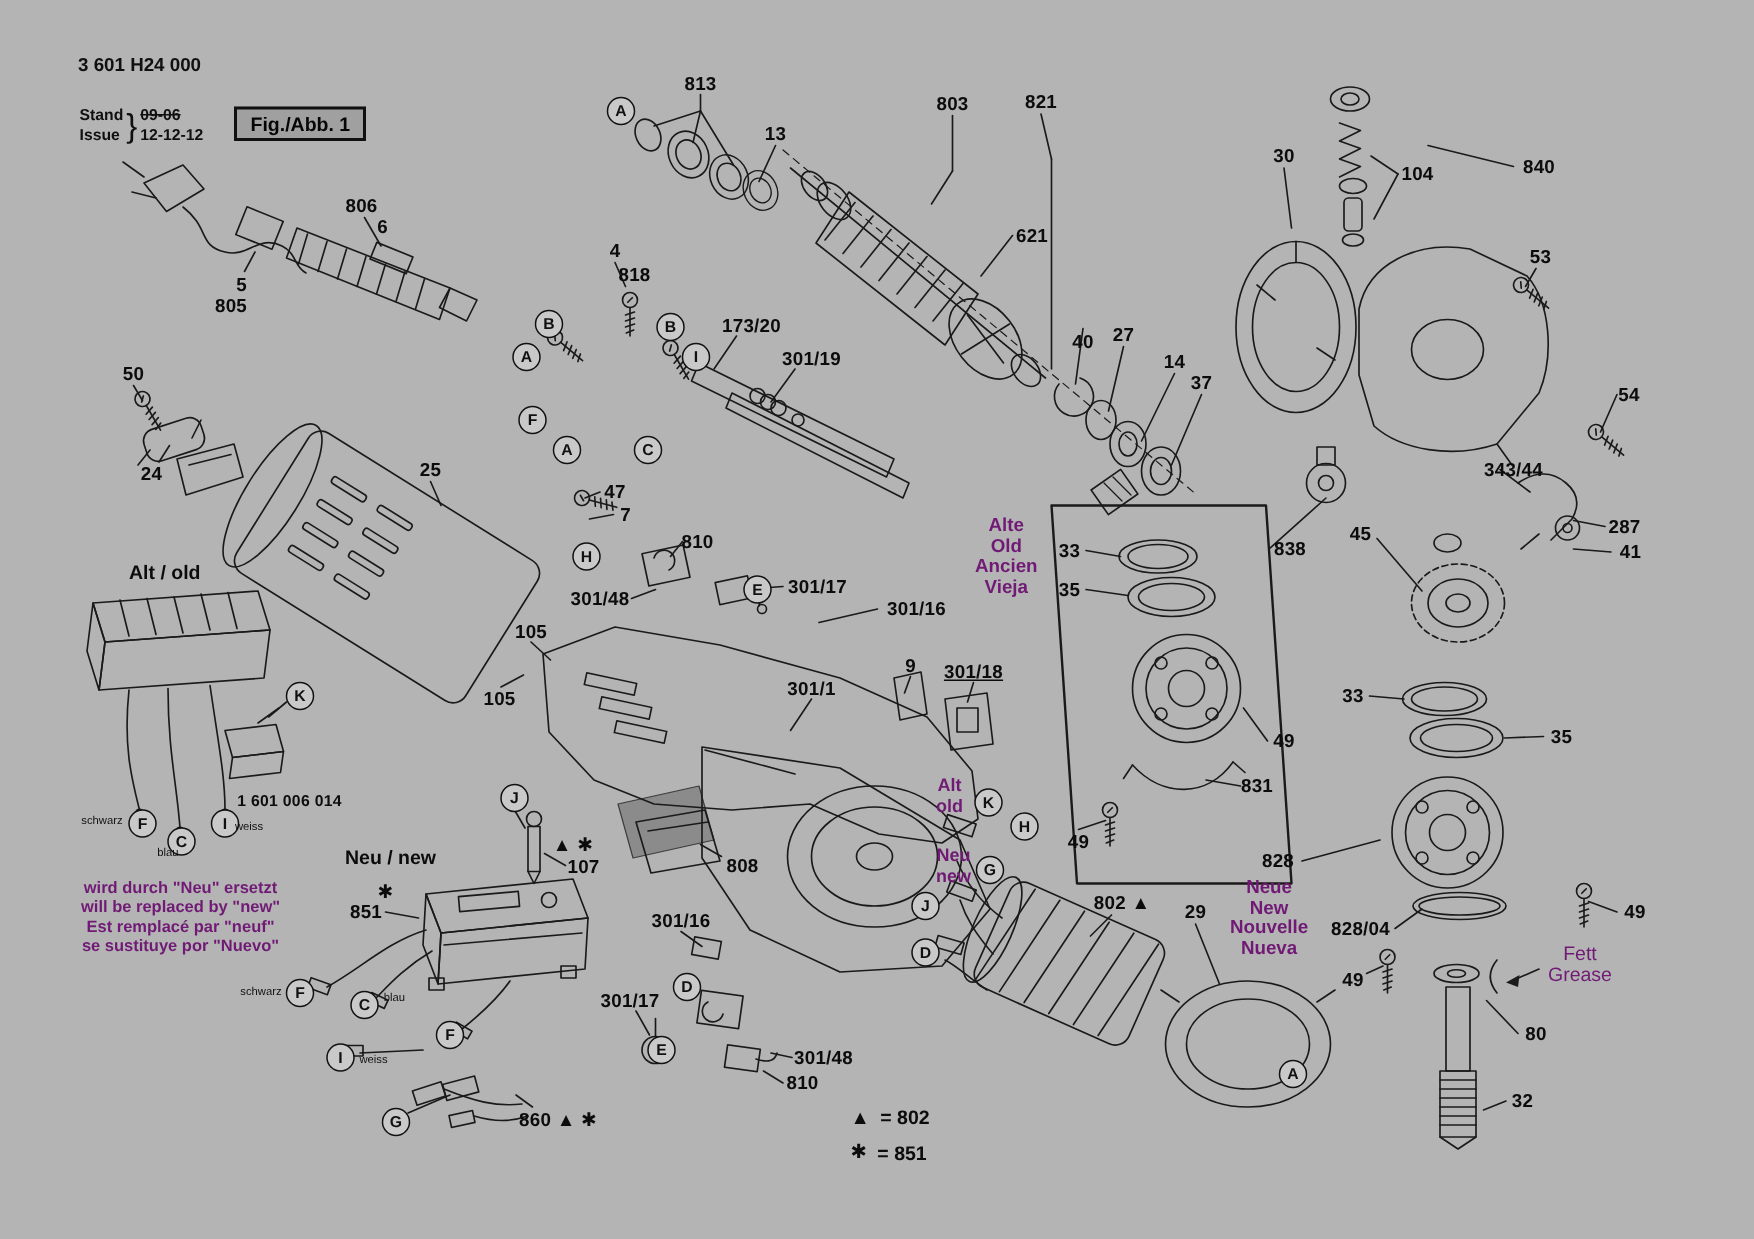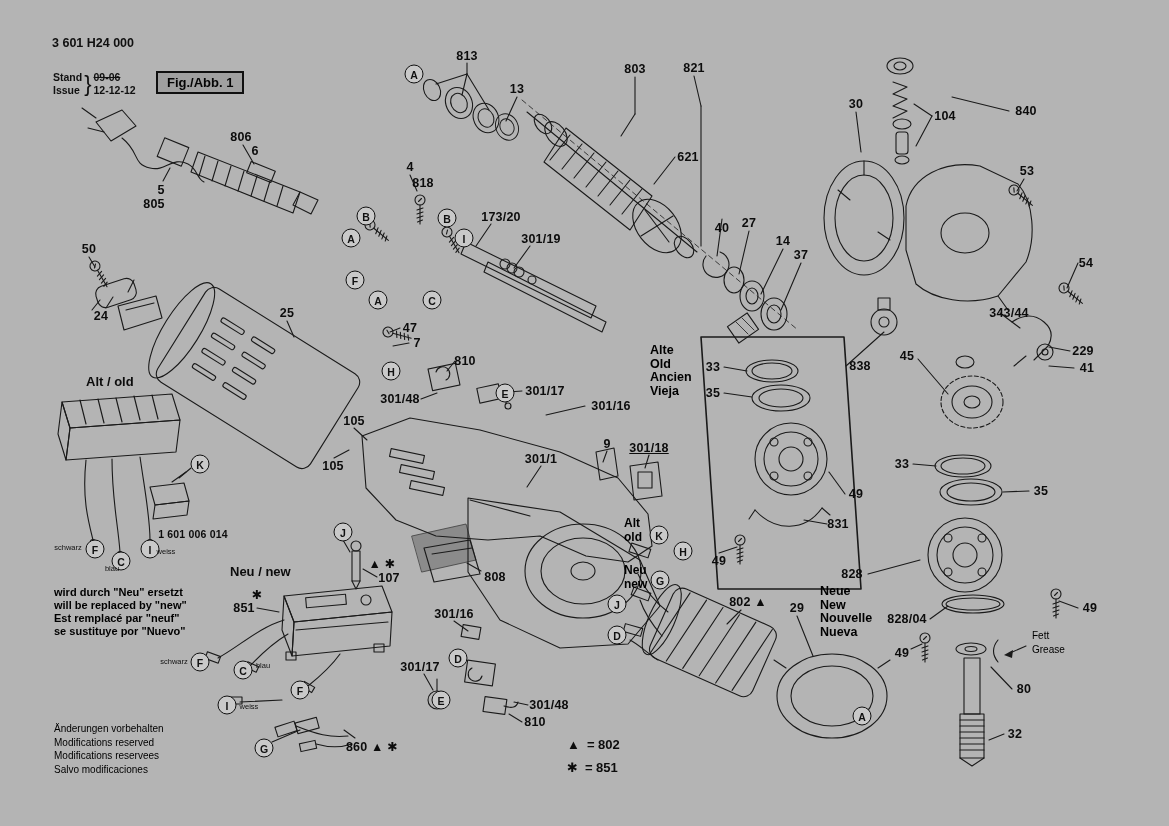--- a/index.html
+++ b/index.html
@@ -18,23 +18,23 @@
   .part-label.sm{font-size:10.5px;}
   .callout{position:absolute;transform:translate(-50%,-50%);width:17px;height:17px;border:1.5px solid #111;border-radius:50%;background:#c9c9c9;font-size:10.5px;font-weight:bold;display:flex;align-items:center;justify-content:center;color:#111;}
   .wire-label{position:absolute;transform:translate(-50%,-50%);font-size:7.5px;color:#111;white-space:nowrap;}
   .doc-number{position:absolute;left:52px;top:36px;font-size:12.5px;font-weight:bold;color:#101010;}
   .issue-block{position:absolute;left:53px;top:71px;display:flex;align-items:center;gap:2px;color:#101010;}
   .issue-col,.date-col{display:flex;flex-direction:column;font-size:10.5px;font-weight:bold;line-height:13px;}
   .brace{font-size:22px;font-weight:400;line-height:22px;}
   .strike{text-decoration:line-through;}
   .fig-box{position:absolute;left:156px;top:71px;border:2px solid #101010;background:#a0a0a0;padding:2px 9px;font-size:13px;font-weight:bold;color:#050505;}
   .block-title{position:absolute;font-weight:bold;font-size:13px;color:#0c0c0c;white-space:nowrap;}
-  .stack{position:absolute;font-size:12.5px;font-weight:bold;line-height:13.5px;color:#000000;white-space:nowrap;}
+  .stack{position:absolute;font-size:12.5px;font-weight:bold;line-height:13.5px;color:#701a75;white-space:nowrap;text-align:center;}
   .stack.mid{font-size:11px;line-height:13px;}
-  .stack.normal{font-weight:normal;font-size:10px;line-height:13.5px;}
+  .stack.normal{font-weight:normal;font-size:13px;line-height:13.5px;}
   #legend{position:absolute;left:567px;top:737px;display:flex;flex-direction:column;gap:8px;}
   .legend-row{display:flex;align-items:center;gap:7px;font-size:13px;font-weight:bold;color:#0c0c0c;}
 </style>
 </head>
 <body style="background: rgb(180, 180, 180);">
 
 <div class="stage" id="stage" data-name="parts-diagram-page" style="background: rgb(180, 180, 180);">
 
   <svg id="artwork" width="1169" height="826" viewBox="0 0 1169 826" data-name="diagram-artwork">
 
@@ -502,26 +502,20 @@
   <div class="stack normal" style="left:1032px;top:629px;" data-name="fett-grease-note">
       <div data-name="fett-grease-note-line">Fett</div>
       <div data-name="fett-grease-note-line">Grease</div>
     </div>
   <div class="stack mid" style="left:54px;top:586px;" data-name="replacement-note">
       <div data-name="replacement-note-line">wird durch "Neu" ersetzt</div>
       <div data-name="replacement-note-line">will be replaced by "new"</div>
       <div data-name="replacement-note-line">Est remplacé par "neuf"</div>
       <div data-name="replacement-note-line">se sustituye por "Nuevo"</div>
     </div>
-  <div class="stack normal" style="left:54px;top:722px;" data-name="footer-notes">
-      <div data-name="footer-notes-line">Änderungen vorbehalten</div>
-      <div data-name="footer-notes-line">Modifications reserved</div>
-      <div data-name="footer-notes-line">Modifications reservees</div>
-      <div data-name="footer-notes-line">Salvo modificaciones</div>
-    </div>
 
   <div id="legend" data-name="symbol-legend">
       <div class="legend-row" data-name="legend-row-triangle">
         <span data-name="legend-symbol">▲</span>
         <span data-name="legend-text">= 802</span>
       </div>
       <div class="legend-row" data-name="legend-row-star">
         <span data-name="legend-symbol">✱</span>
         <span data-name="legend-text">= 851</span>
       </div>
@@ -544,21 +538,21 @@
       <div class="part-label" data-name="part-label-4" style="left: 410px; top: 167px;">4</div>
       <div class="part-label" data-name="part-label-818" style="left: 423px; top: 183px;">818</div>
       <div class="part-label" data-name="part-label-301-20" style="left: 501px; top: 217px;">173/20</div>
       <div class="part-label" data-name="part-label-301-19" style="left: 541px; top: 239px;">301/19</div>
       <div class="part-label" data-name="part-label-40" style="left: 722px; top: 211px; margin-top: 17px;">40</div>
       <div class="part-label" data-name="part-label-27" style="left: 749px; top: 223px;">27</div>
       <div class="part-label" data-name="part-label-14" style="left: 783px; top: 241px;">14</div>
       <div class="part-label" data-name="part-label-37" style="left: 801px; top: 255px;">37</div>
       <div class="part-label" data-name="part-label-54" style="left: 1086px; top: 263px;">54</div>
       <div class="part-label" data-name="part-label-343-44" style="left: 1009px; top: 313px;">343/44</div>
-      <div class="part-label" data-name="part-label-343" style="left: 1083px; top: 351px;">229</div>
+      <div class="part-label" data-name="part-label-343" style="left: 1083px; top: 351px;">287</div>
       <div class="part-label" data-name="part-label-41" style="left: 1087px; top: 368px;">41</div>
       <div class="part-label" data-name="part-label-50" style="left: 89px; top: 249px;">50</div>
       <div class="part-label" data-name="part-label-24" style="left: 101px; top: 316px;">24</div>
       <div class="part-label" data-name="part-label-25" style="left: 287px; top: 313px;">25</div>
       <div class="part-label" data-name="part-label-47" style="left: 410px; top: 328px;">47</div>
       <div class="part-label" data-name="part-label-7" style="left: 417px; top: 343px;">7</div>
       <div class="part-label" data-name="part-label-810" style="left: 465px; top: 361px;">810</div>
       <div class="part-label" data-name="part-label-301-48" style="left: 400px; top: 399px;">301/48</div>
       <div class="part-label" data-name="part-label-301-17" style="left: 545px; top: 391px;">301/17</div>
       <div class="part-label" data-name="part-label-301-16" style="left: 611px; top: 406px;">301/16</div>

